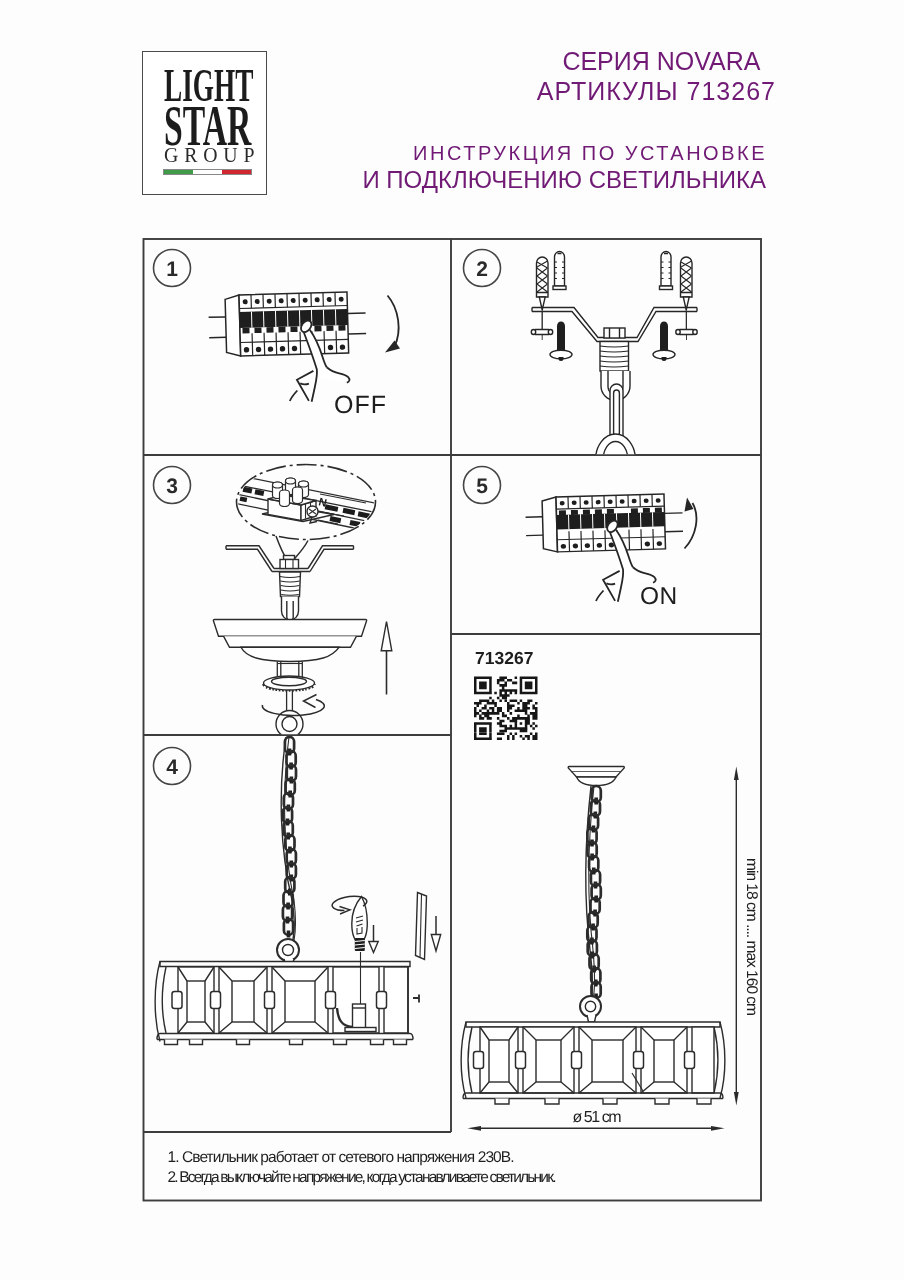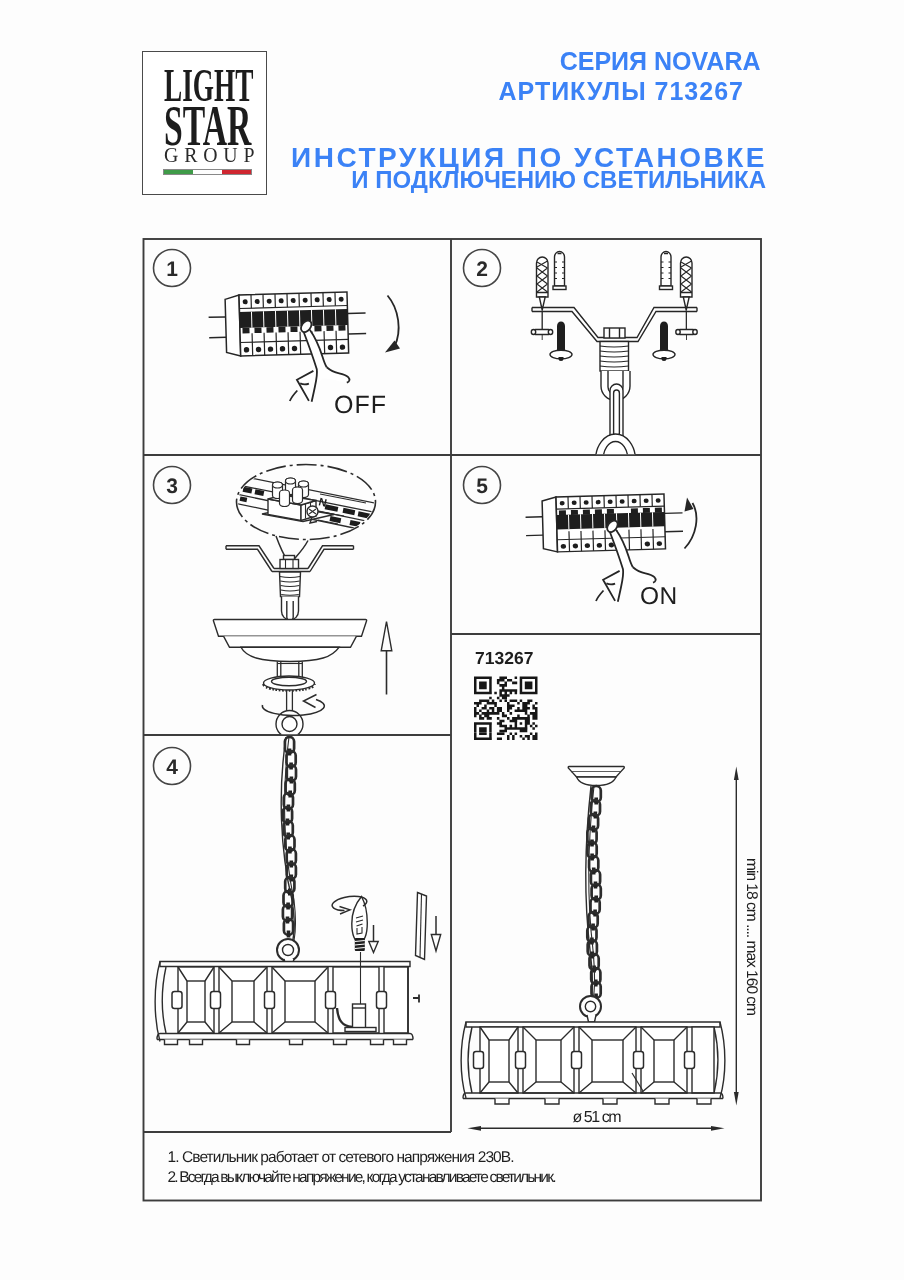--- a/index.html
+++ b/index.html
@@ -1,36 +1,36 @@
 <!DOCTYPE html>
 <html><head><meta charset="utf-8">
 <style>
 html,body{margin:0;padding:0;}
 body{width:904px;height:1280px;background:#fdfdfd;position:relative;overflow:hidden;
  font-family:"Liberation Sans",sans-serif;}
 .abs{position:absolute;}
-.hdr{color:#3b82f6;font-weight:bold;white-space:nowrap;}
+.hdr{color:#701a75;font-weight:normal;white-space:nowrap;}
 #svgmain{position:absolute;left:0;top:0;}
 text{text-rendering:geometricPrecision;}
 </style></head>
 <body>
 
 <div class="abs" style="left:142px;top:51px;width:123px;height:142px;border:1.4px solid #4a4a4a;background:#fff;"></div>
 <div class="abs" style="left:164px;top:62px;color:#1c1c1c;font-family:'Liberation Serif',serif;font-weight:bold;font-size:47px;line-height:47px;transform:scale(0.58,1.0);transform-origin:left top;">LIGHT</div>
 <div class="abs" style="left:164px;top:97px;color:#1c1c1c;font-family:'Liberation Serif',serif;font-weight:bold;font-size:57.5px;line-height:57.5px;transform:scale(0.586,1.0);transform-origin:left top;">STAR</div>
 <div class="abs" style="left:164px;top:144px;color:#2a2a2a;font-family:'Liberation Serif',serif;font-size:22px;line-height:22px;letter-spacing:6.5px;transform:scale(0.9,1.0);transform-origin:left top;">GROUP</div>
 <div class="abs" style="left:163px;top:168.7px;width:87px;height:4.6px;border:0.7px solid #888;display:flex;">
  <div style="flex:1;background:#3f9b48;"></div>
     <div style="flex:1;background:#fdfdfd;"></div>
     <div style="flex:1;background:#cf2630;"></div>
 </div>
 
 <div class="abs hdr" style="right:143.5px;top:47px;font-size:25px;letter-spacing:0px;">СЕРИЯ NOVARA</div>
-<div class="abs hdr" style="right:160px;top:77px;font-size:25px;letter-spacing:1px;">АРТИКУЛЫ 713267</div>
-<div class="abs hdr" style="right:137px;top:142px;font-size:28px;letter-spacing:2.5px;">ИНСТРУКЦИЯ ПО УСТАНОВКЕ</div>
+<div class="abs hdr" style="right:128px;top:77px;font-size:25px;letter-spacing:1px;">АРТИКУЛЫ 713267</div>
+<div class="abs hdr" style="right:137px;top:142px;font-size:20px;letter-spacing:2.5px;">ИНСТРУКЦИЯ ПО УСТАНОВКЕ</div>
 <div class="abs hdr" style="right:138px;top:166px;font-size:24px;letter-spacing:0px;margin-left:40px;">И ПОДКЛЮЧЕНИЮ СВЕТИЛЬНИКА</div>
 <svg id="svgmain" width="904" height="1280" viewBox="0 0 904 1280">
 
 <g stroke="#3d3d3d" stroke-width="1.9" fill="none">
  <rect x="143.5" y="239" width="617.5" height="961.5"></rect>
  <line x1="451" y1="239" x2="451" y2="1132"></line>
  <line x1="143.5" y1="455" x2="761" y2="455"></line>
  <line x1="451" y1="634" x2="761" y2="634"></line>
  <line x1="143.5" y1="735" x2="451" y2="735"></line>
  <line x1="143.5" y1="1132" x2="451" y2="1132"></line>

